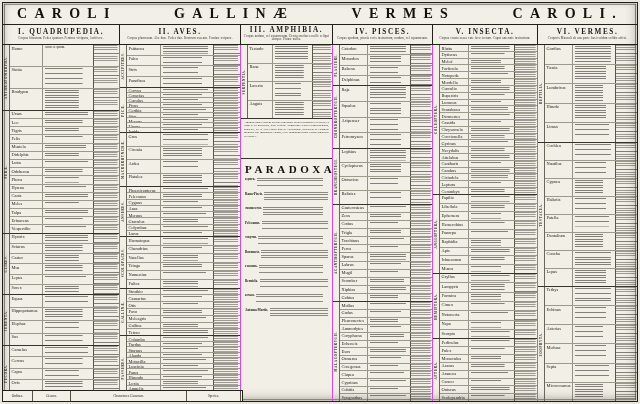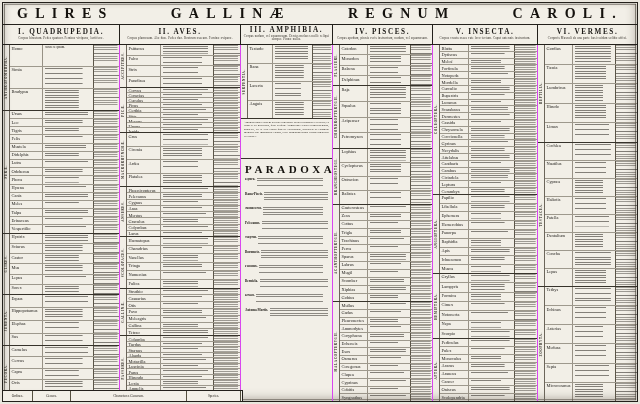--- a/index.html
+++ b/index.html
@@ -61,23 +61,23 @@
                 border-top:1px solid #23201b;border-right:1px solid #23201b;display:flex;align-items:stretch;}
   .f-cell{border-right:.6px solid #55503f;font-size:3.4px;display:flex;align-items:center;
           justify-content:center;white-space:nowrap;overflow:hidden;color:#211d17;}
 </style>
 </head>
 <body>
 
 <div class="stage">
   <div class="sheet">
     <div class="title-band">
-      <span class="t">GLIRES</span>
+      <span class="t">CAROLI</span>
       <span class="t">GALLINÆ</span>
-      <span class="t">REGNUM</span>
+      <span class="t">VERMES</span>
       <span class="t">CAROLI.</span>
     </div>
     <div class="header-band">
         <div class="h-box" style="width: 116px;">
           <div class="h-name">I. QUADRUPEDIA.</div>
           <div class="h-sub">Corpus hirsutum. Pedes quatuor. Feminæ viviparæ, lactiferæ.</div>
         </div>
         <div class="h-box" style="width: 121px;">
           <div class="h-name">II. AVES.</div>
           <div class="h-sub">Corpus plumosum. Alæ duæ. Pedes duo. Rostrum osseum. Feminæ oviparæ.</div>

